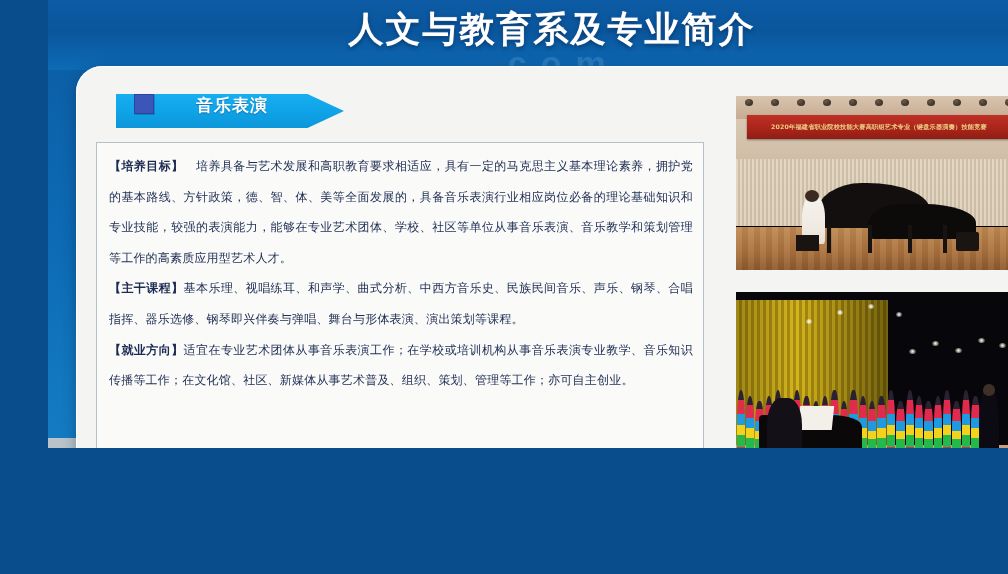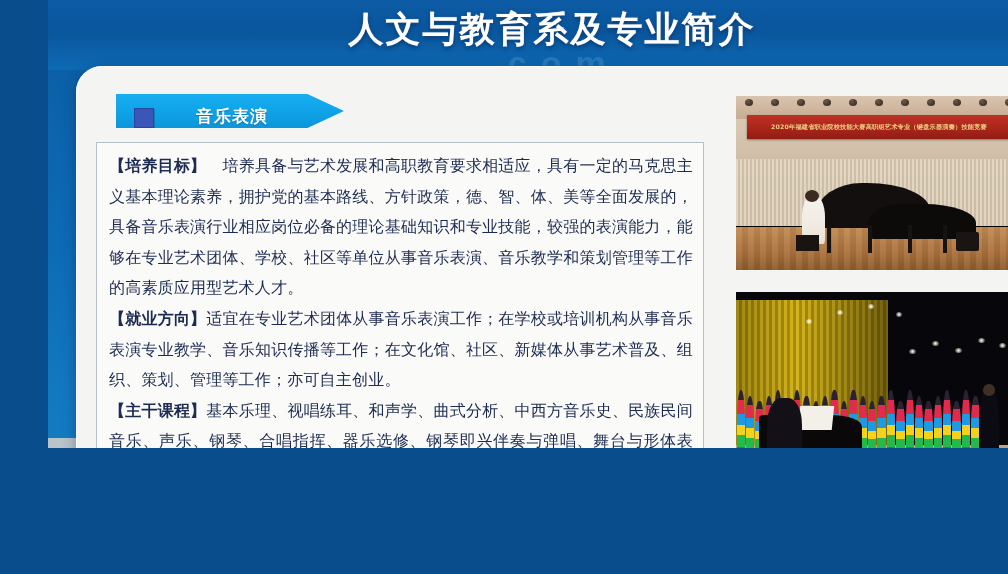--- a/index.html
+++ b/index.html
@@ -144,21 +144,21 @@
   
   .tab-banner {
     position: absolute;
     left: 40px;
     top: 28px;
     height: 34px;
     width: 228px;
     background: linear-gradient(180deg, #17aef0 0%, #0fa2e6 55%, #0d96da 100%);
     clip-path: polygon(0% 0%, 84% 0%, 100% 50%, 84% 100%, 0% 100%);
     display: flex;
-    align-items: flex-end;
+    align-items: flex-start;
     box-shadow: 0 1px 2px rgba(0,0,0,.14);
   }
   .tab-square {
     width: 20px;
     height: 20px;
     margin-left: 18px;
     background: #3c55b8;
     border: 1px solid #2d43a0;
     box-shadow: 1px 1px 0 rgba(0,0,0,.18);
     flex: 0 0 auto;
@@ -181,21 +181,21 @@
     left: 20px;
     top: 76px;
     width: 608px;
     height: 314px;
     background: #fafbf9;
     border: 1px solid #b7bfc9;
     padding: 8px 10px 6px 12px;
   }
   .para {
     color: #1d2b52;
-    font-size: 16px;
+    font-size: 12px;
     line-height: 30.6px;
     text-align: justify;
     letter-spacing: .2px;
     font-family: "DejaVu Sans", "Liberation Sans", sans-serif;
   }
   .para b { font-weight: bold; }
 
   
   .photo {
     position: absolute;
@@ -393,24 +393,24 @@
     <div class="tab-banner">
       <span class="tab-square"></span>
       <span class="tab-label">音乐表演</span>
     </div>
 
     <div class="text-box">
       <p class="para">
         <b>【培养目标】</b><span>　培养具备与艺术发展和高职教育要求相适应，具有一定的马克思主义基本理论素养，拥护党的基本路线、方针政策，德、智、体、美等全面发展的，具备音乐表演行业相应岗位必备的理论基础知识和专业技能，较强的表演能力，能够在专业艺术团体、学校、社区等单位从事音乐表演、音乐教学和策划管理等工作的高素质应用型艺术人才。</span>
       </p>
       <p class="para">
-        <b>【就业方向】</b><span>适宜在专业艺术团体从事音乐表演工作；在学校或培训机构从事音乐表演专业教学、音乐知识传播等工作；在文化馆、社区、新媒体从事艺术普及、组织、策划、管理等工作；亦可自主创业。</span>
+        <b>【主干课程】</b><span>基本乐理、视唱练耳、和声学、曲式分析、中西方音乐史、民族民间音乐、声乐、钢琴、合唱指挥、器乐选修、钢琴即兴伴奏与弹唱、舞台与形体表演、演出策划等课程。</span>
       </p>
       <p class="para">
-        <b>【主干课程】</b><span>基本乐理、视唱练耳、和声学、曲式分析、中西方音乐史、民族民间音乐、声乐、钢琴、合唱指挥、器乐选修、钢琴即兴伴奏与弹唱、舞台与形体表演、演出策划等课程。</span>
+        <b>【就业方向】</b><span>适宜在专业艺术团体从事音乐表演工作；在学校或培训机构从事音乐表演专业教学、音乐知识传播等工作；在文化馆、社区、新媒体从事艺术普及、组织、策划、管理等工作；亦可自主创业。</span>
       </p>
     </div>
 
     <div class="photo photo-top">
       <div class="ph1-ceiling"></div>
       <div class="ph1-lights">
         <i></i>
           <i></i>
           <i></i>
           <i></i>

